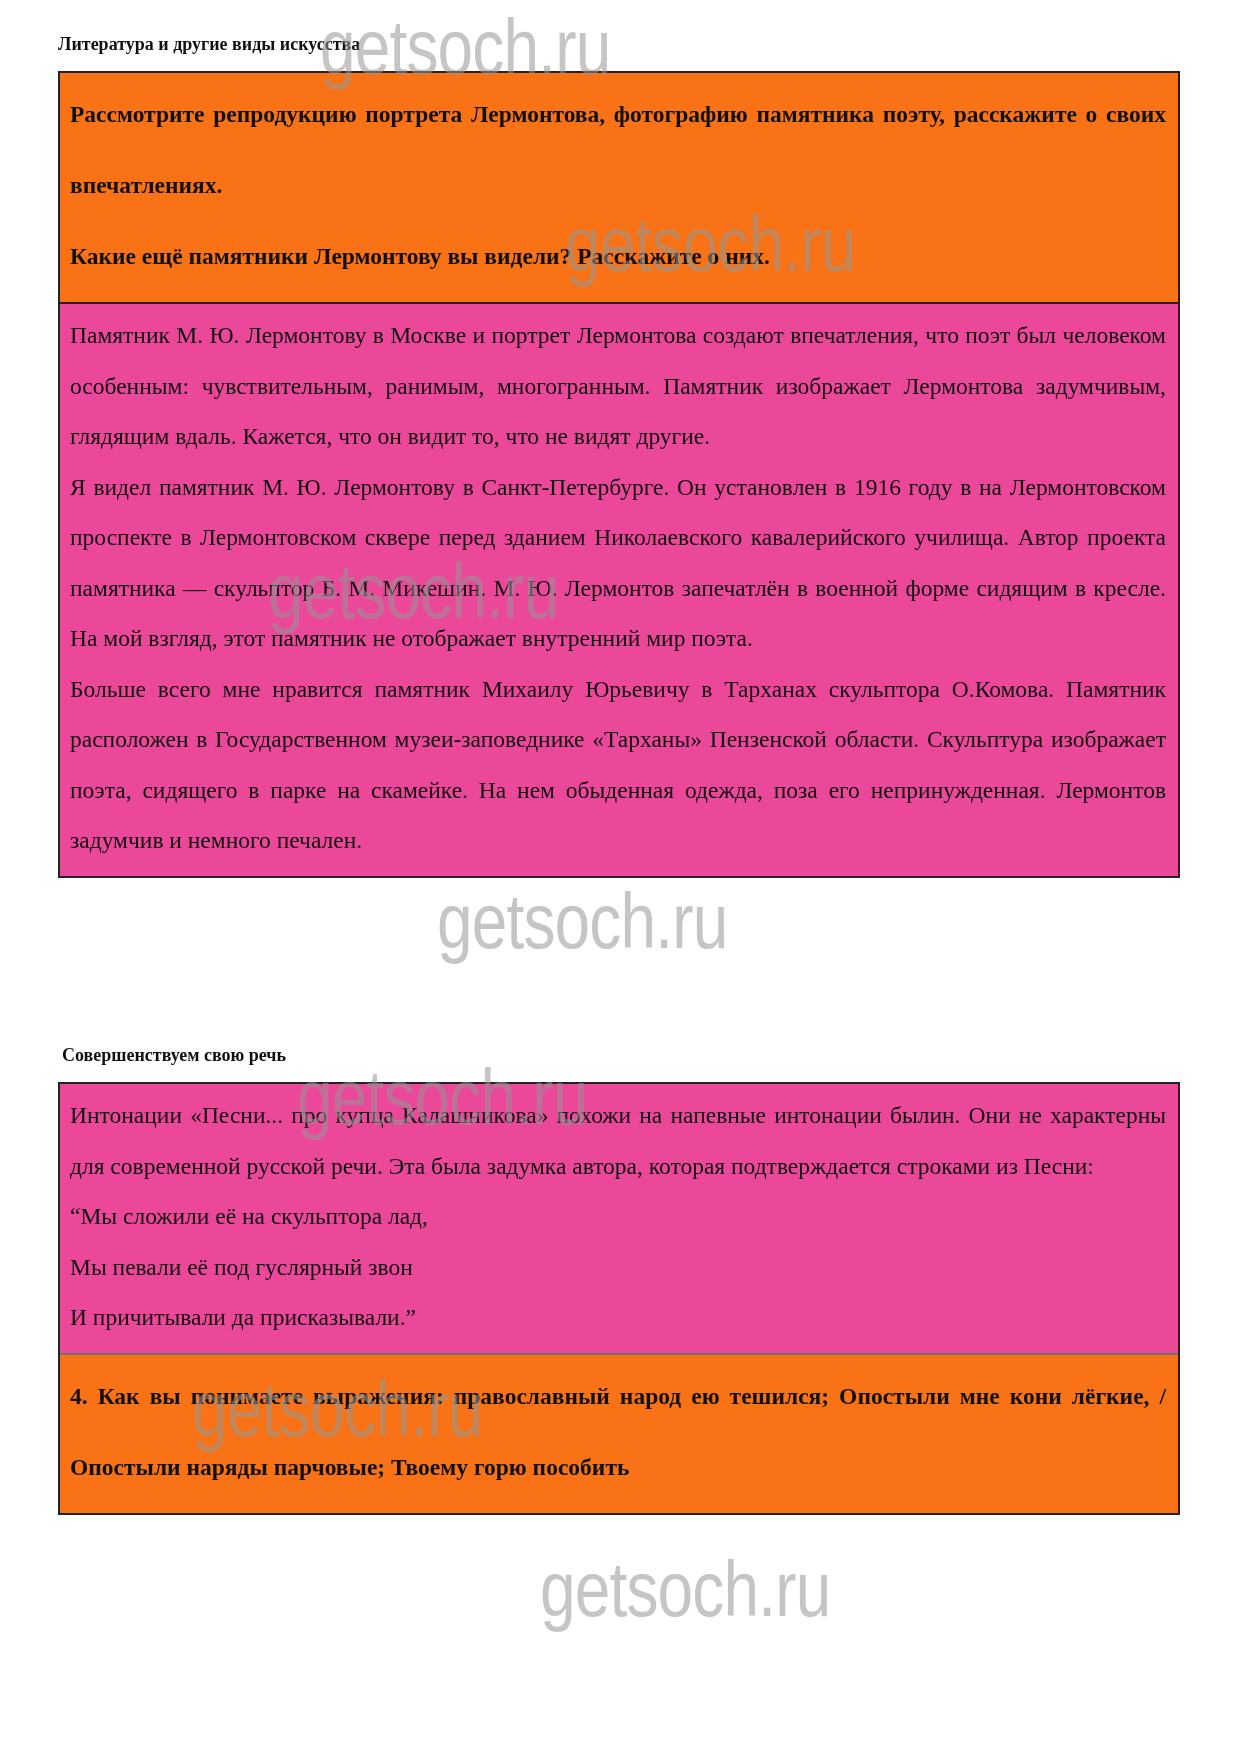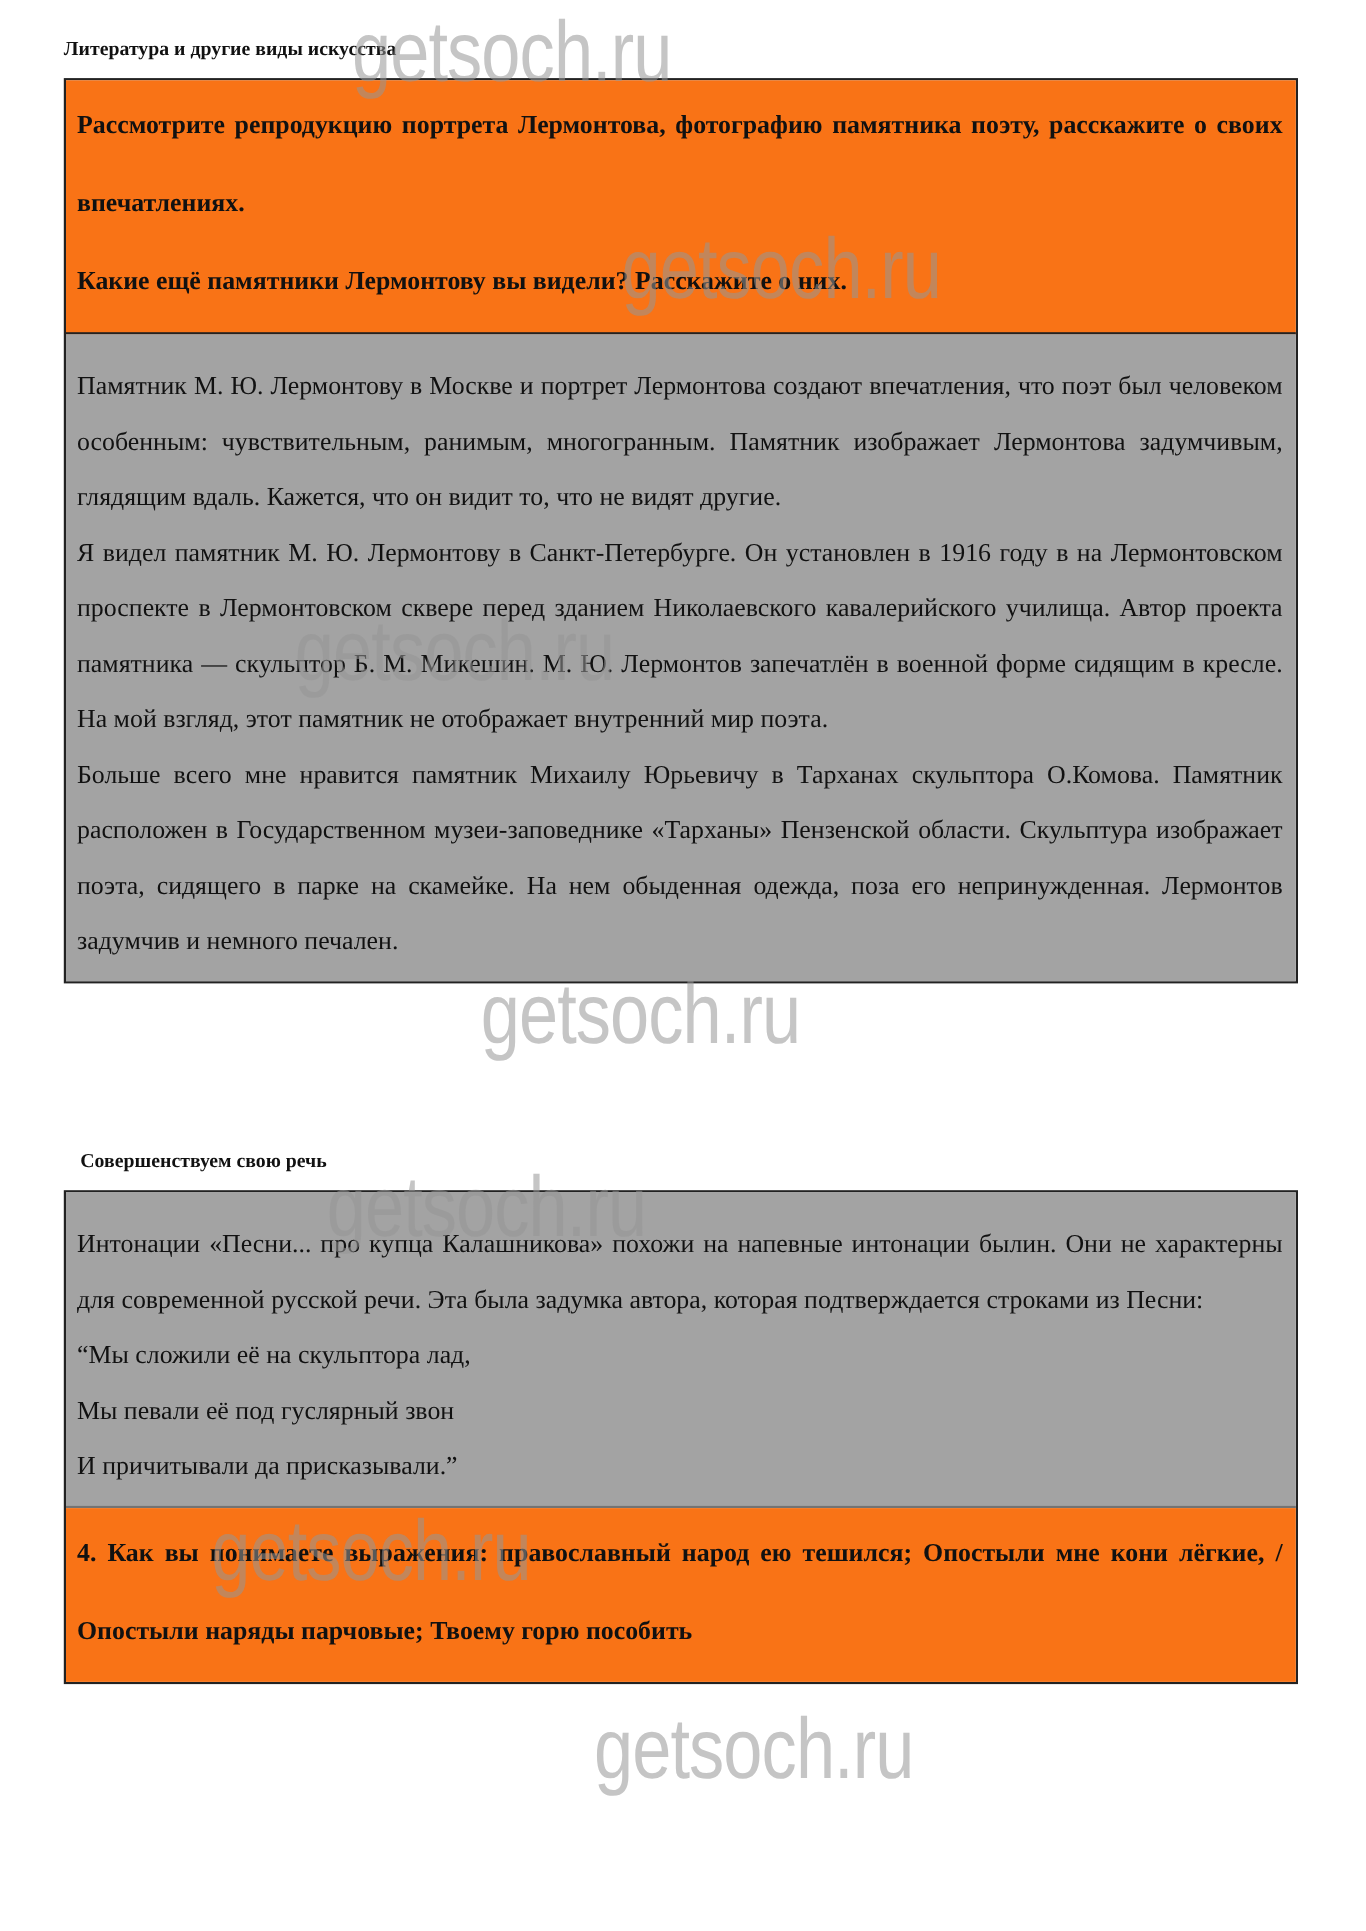--- a/index.html
+++ b/index.html
@@ -12,22 +12,22 @@
     font-weight: bold; font-size: 18px; line-height: 30px;
     margin: 0; padding: 0;
   }
   .box { border: 2px solid #222; border-bottom: none; }
   .box-last { border-bottom: 2px solid #222; }
   .q {
     background: #f97316; font-weight: bold; font-size: 23.5px; line-height: 71px;
     padding: 6px 12px 10px 10px; text-align: justify; border-bottom: 2px solid #222;
   }
   .a {
-    background: #a3a3a3; font-size: 23.5px; line-height: 50.5px;
-    padding: 22px 12px 10px 10px; text-align: justify;
+    background: #ec4899; font-size: 23.5px; line-height: 50.5px;
+    padding: 6px 12px 10px 10px; text-align: justify;
   }
   .a p, .q p { margin: 0; }
   .poem-line { display: block; text-align: left; }
   .wm {
     position: absolute; font-family: "Liberation Sans", "DejaVu Sans", sans-serif;
     font-size: 78px; color: rgba(150,150,150,0.55); letter-spacing: -1px;
     pointer-events: none; line-height: 1; transform: scaleX(0.82); transform-origin: left top;
   }
 </style>
 </head>
@@ -42,21 +42,21 @@
       <p>Рассмотрите репродукцию портрета Лермонтова, фотографию памятника поэту, расскажите о своих впечатлениях.</p>
       <p>Какие ещё памятники Лермонтову вы видели? Расскажите о них.</p>
     </div>
     <div class="a">
       <p>Памятник М. Ю. Лермонтову в Москве и портрет Лермонтова создают впечатления, что поэт был человеком особенным: чувствительным, ранимым, многогранным. Памятник изображает Лермонтова задумчивым, глядящим вдаль. Кажется, что он видит то, что не видят другие.</p>
       <p>Я видел памятник М. Ю. Лермонтову в Санкт-Петербурге. Он установлен в 1916 году в на Лермонтовском проспекте в Лермонтовском сквере перед зданием Николаевского кавалерийского училища. Автор проекта памятника — скульптор Б. М. Микешин. М. Ю. Лермонтов запечатлён в военной форме сидящим в кресле. На мой взгляд, этот памятник не отображает внутренний мир поэта.</p>
       <p>Больше всего мне нравится памятник Михаилу Юрьевичу в Тарханах скульптора О.Комова. Памятник расположен в Государственном музеи-заповеднике «Тарханы» Пензенской области. Скульптура изображает поэта, сидящего в парке на скамейке. На нем обыденная одежда, поза его непринужденная. Лермонтов задумчив и немного печален.</p>
     </div>
   </div>
 
-  <h2 class="section-title" style="position:absolute; top:1040px; left:15px;">Совершенствуем свою речь</h2>
+  <h2 class="section-title" style="position:absolute; top:1040px; left:4px;">Совершенствуем свою речь</h2>
 
   <div class="box box-last" style="position:absolute; top:1082px; left:0; width:1118px;">
     <div class="a" style="border-bottom:2px solid #737373;">
       <p>Интонации «Песни... про купца Калашникова» похожи на напевные интонации былин. Они не характерны для современной русской речи. Эта была задумка автора, которая подтверждается строками из Песни:</p>
       <span class="poem-line">“Мы сложили её на скульптора лад,</span>
       <span class="poem-line">Мы певали её под гуслярный звон</span>
       <span class="poem-line">И причитывали да присказывали.”</span>
     </div>
     <div class="q" style="border-bottom:none;">
       <p>4. Как вы понимаете выражения: православный народ ею тешился; Опостыли мне кони лёгкие, /Опостыли наряды парчовые; Твоему горю пособить</p>

